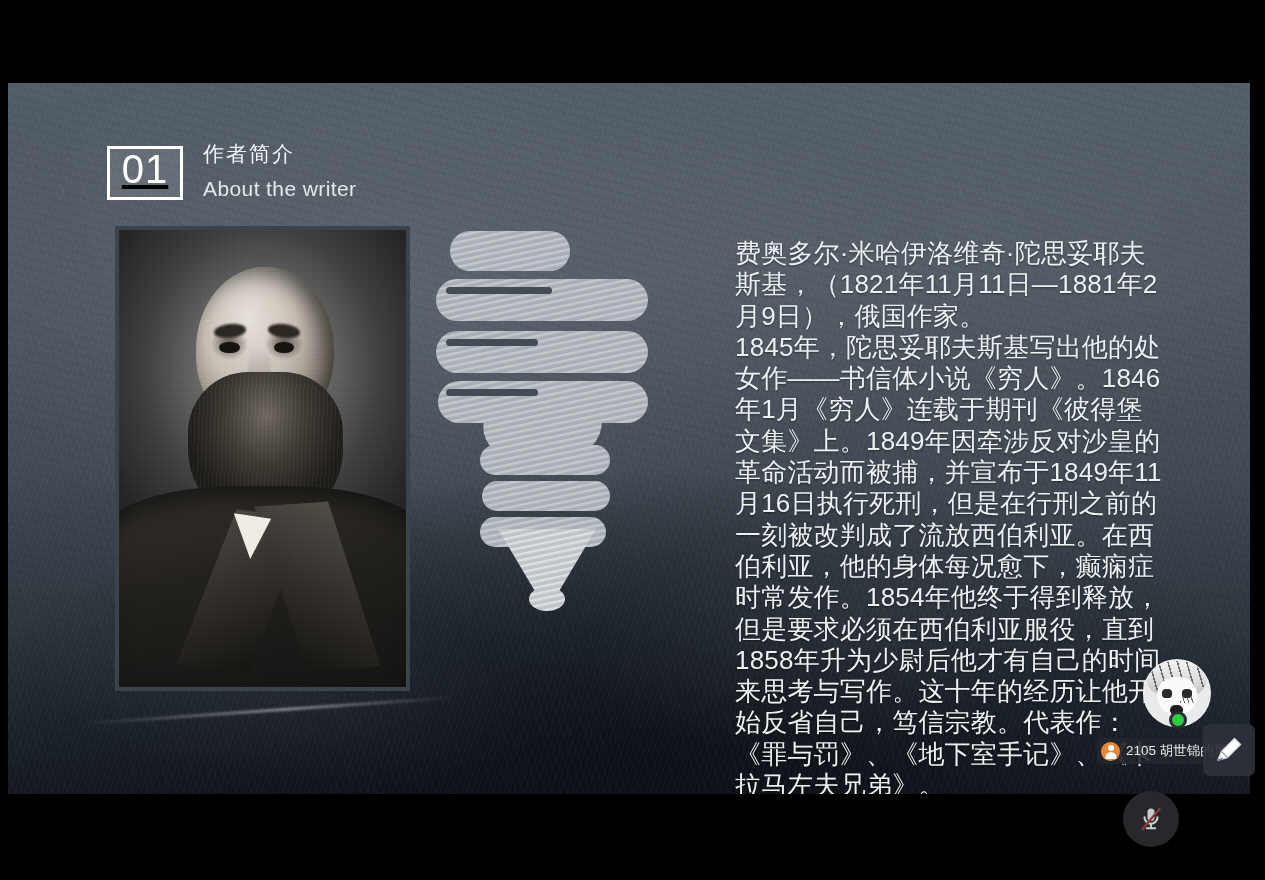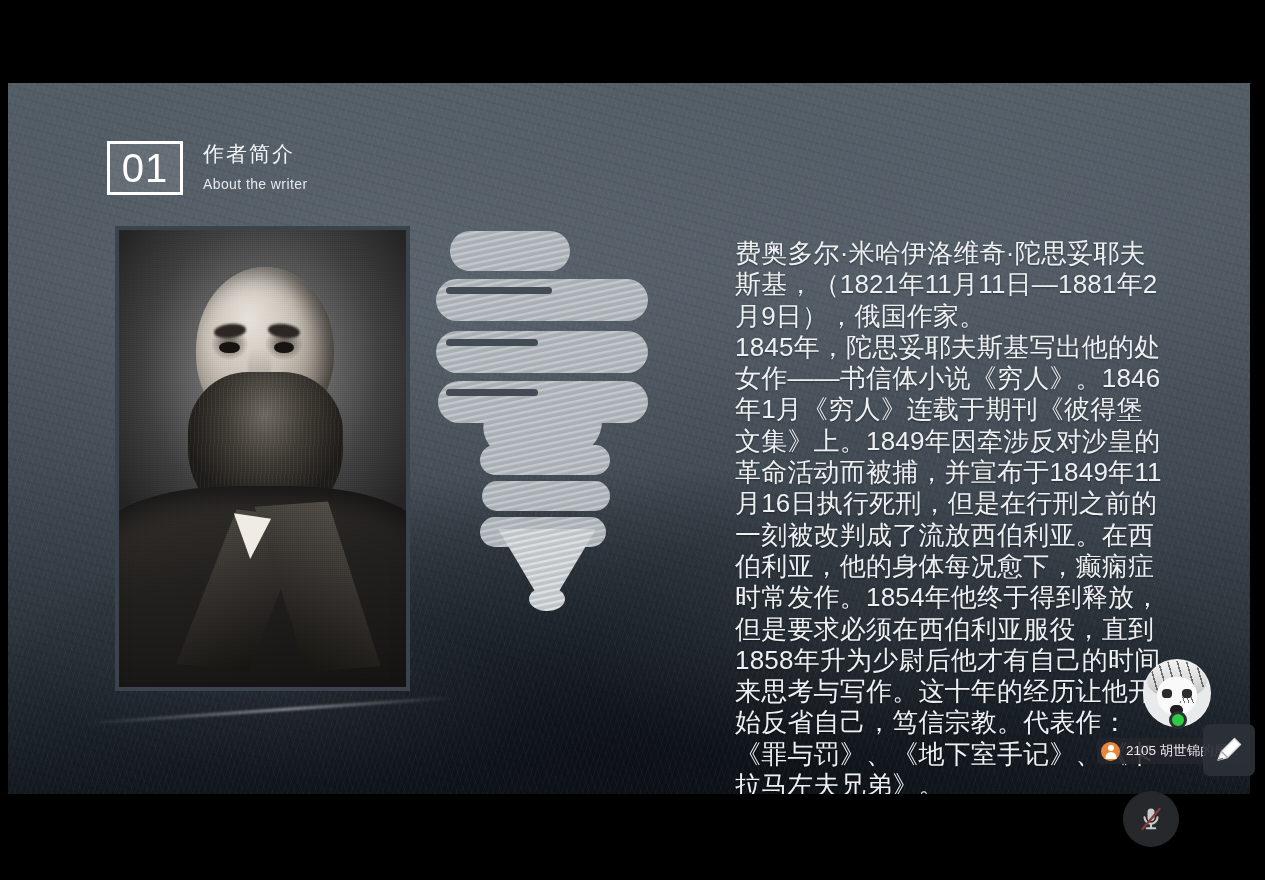--- a/index.html
+++ b/index.html
@@ -80,23 +80,23 @@
     display: flex;
     align-items: center;
   }
   #num-badge {
     width: 76px;
     height: 54px;
     border: 3px solid #ffffff;
     background: rgba(255,255,255,0.10);
     box-sizing: border-box;
     display: flex;
-    align-items: center;
     justify-content: center;
     position: relative;
+    text-decoration: underline;
   }
   #num-badge:after{
     content:"";
     position:absolute; inset:4px;
     border:0;
   }
   #num-badge span {
     color: #ffffff;
     font-size: 40px;
     font-weight: 300;
@@ -108,21 +108,21 @@
     padding-bottom: 2px;
   }
   #title-cn {
     color: #f2f4f6;
     font-size: 21px;
     letter-spacing: 2px;
     line-height: 1.35;
   }
   #title-en {
     color: #e4e8ec;
-    font-size: 14px;
+    font-size: 21px;
     letter-spacing: .4px;
     line-height: 1.45;
     margin-top: 6px;
   }
 
   
   #portrait-frame {
     position: absolute;
     left: 107px;
     top: 143px;

